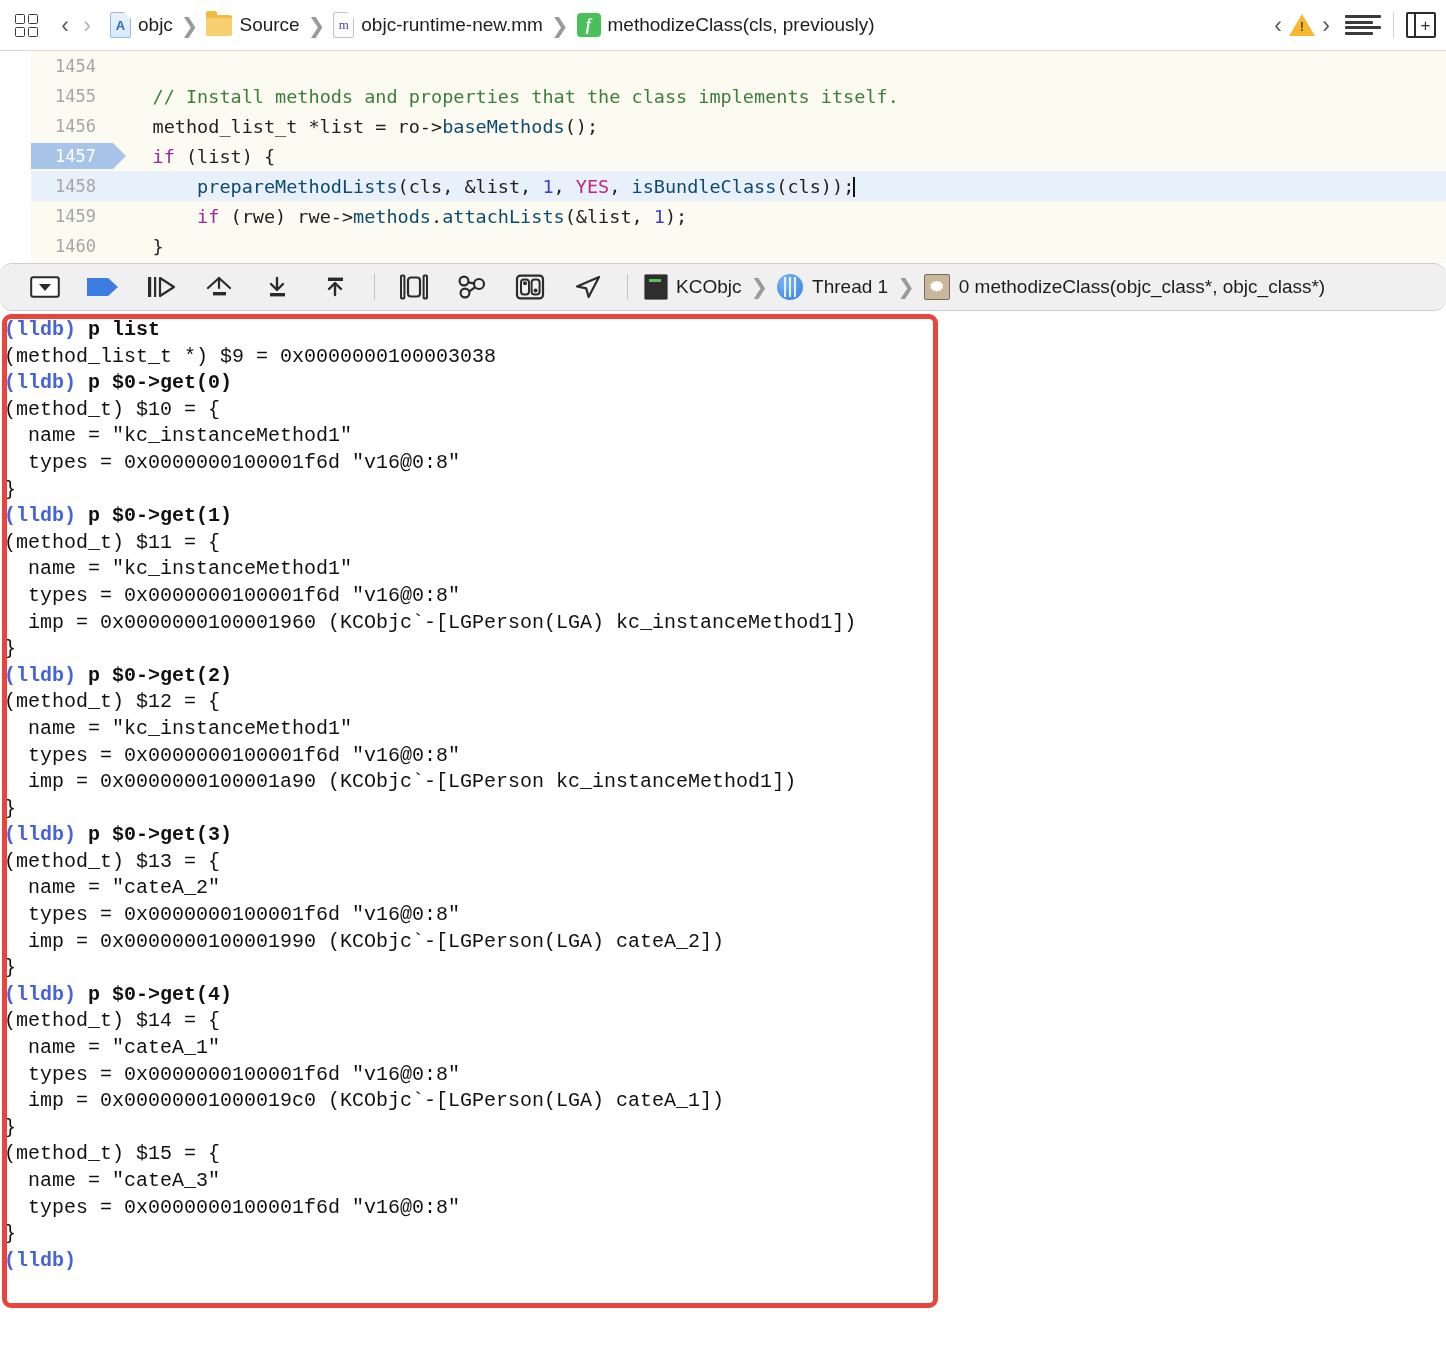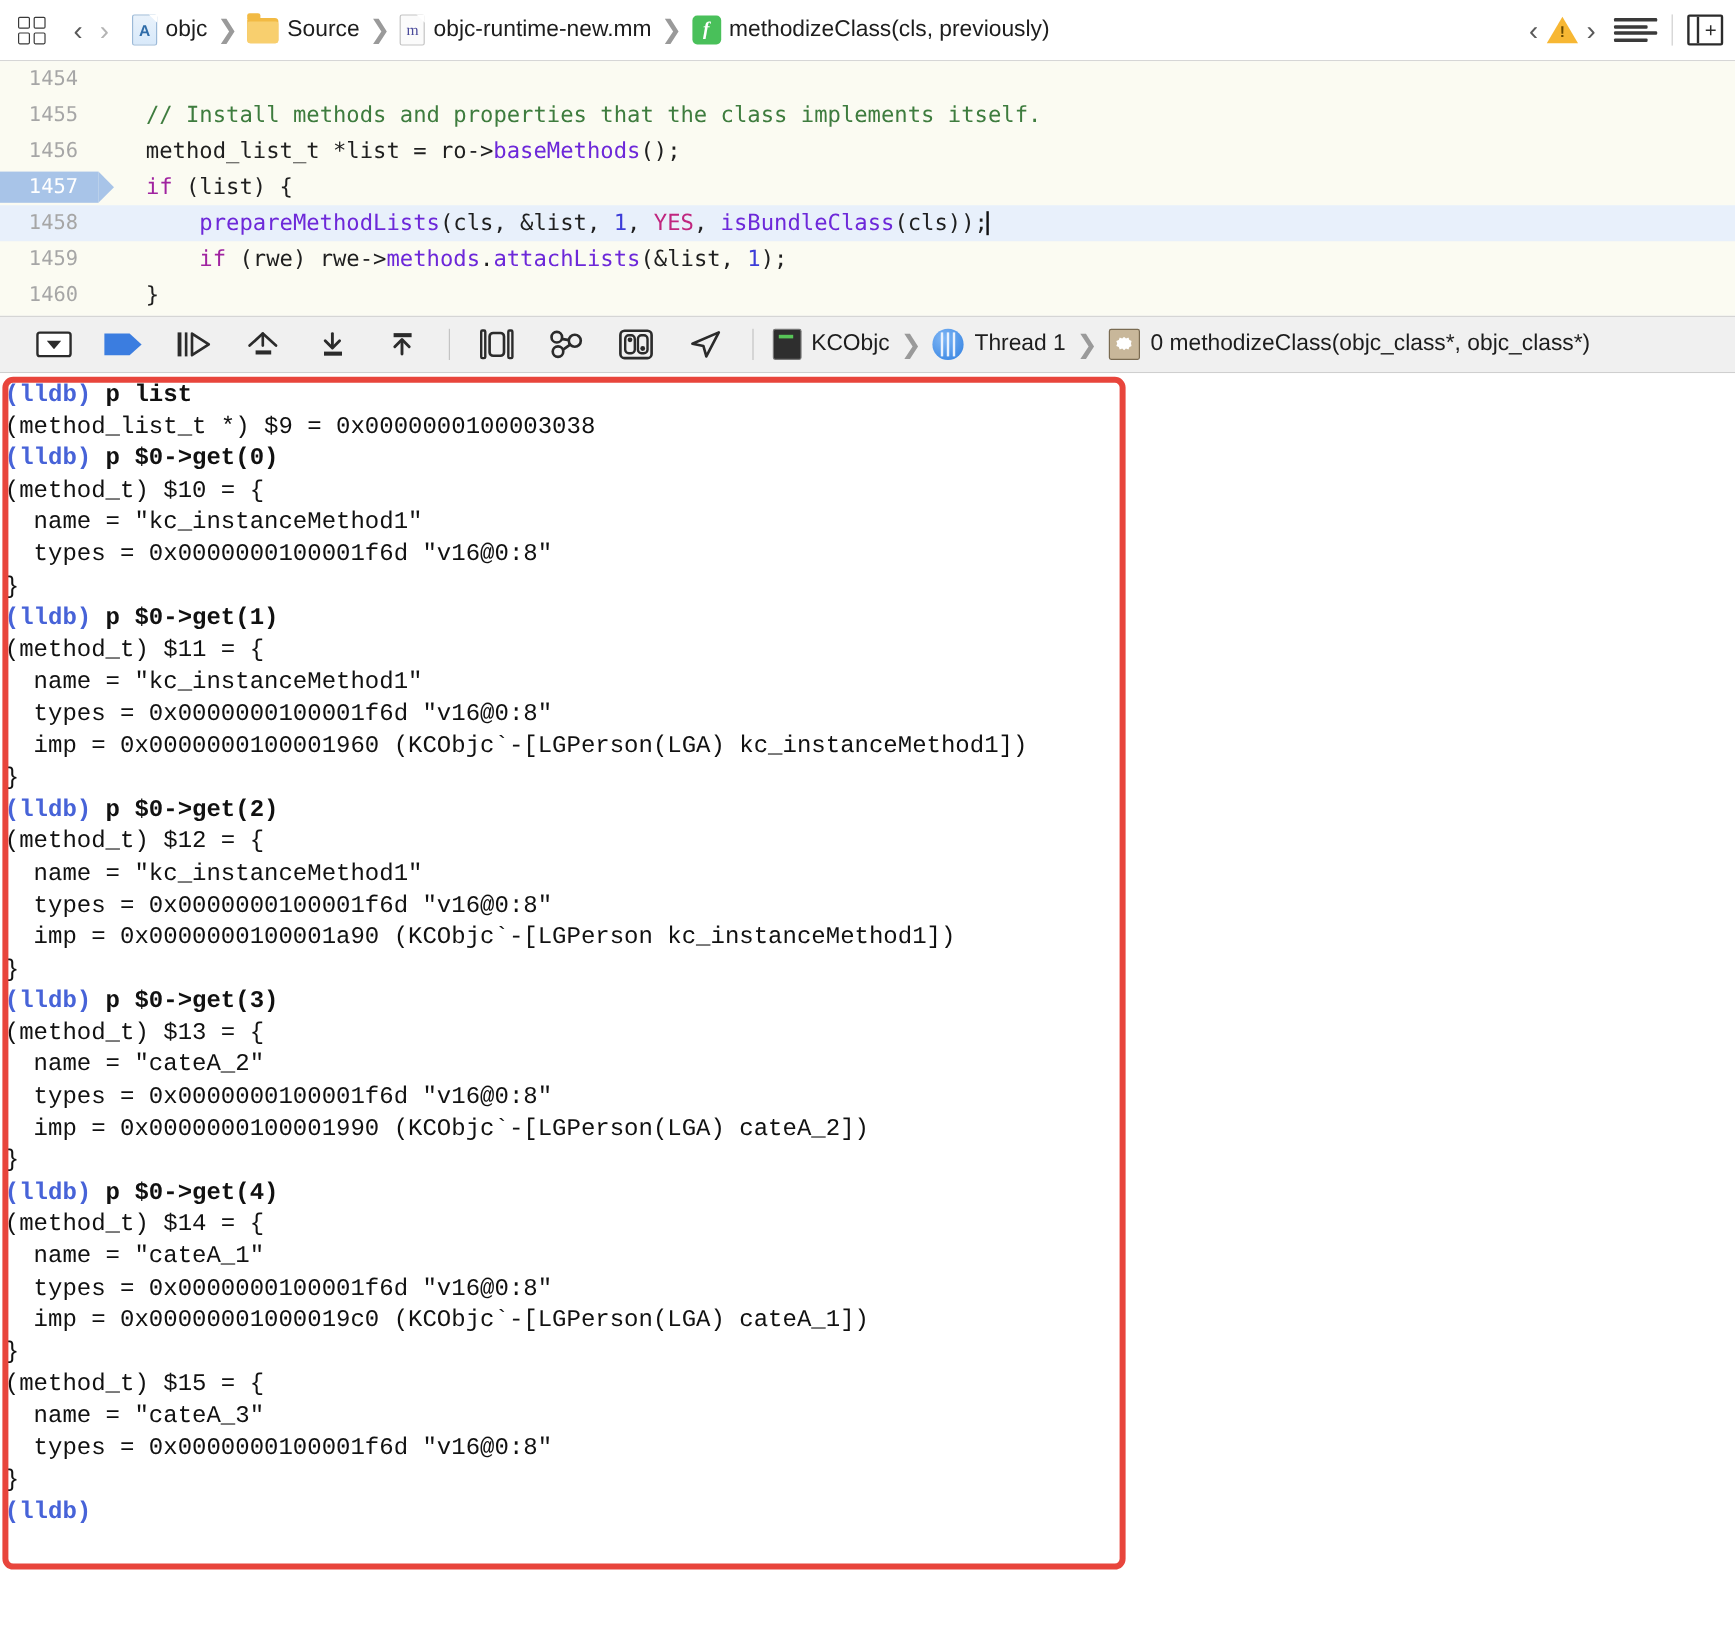--- a/index.html
+++ b/index.html
@@ -119,20 +119,21 @@
     display:flex; align-items:center; justify-content:center; font-size:17px; color:#2b2b2b; line-height:1;}
 
   
   #editor {
     position: relative;
     height: 212px;
     background: #fbfbf2;
     overflow: hidden;
     font-family: "DejaVu Sans Mono", monospace;
     font-size: 18.5px;
+    margin-left: 31px;
   }
   .codeline {
     position: relative; height: 30px; display: flex; align-items: center;
   }
   .codeline.hl { background: #e8f0fb; }
   .gutter {
     width: 77px; flex: 0 0 auto; text-align: right; padding-right: 12px;
     color: #a6a6a6; font-size: 17px; font-family: "DejaVu Sans Mono", monospace;
     position: relative; z-index: 2;
   }
@@ -143,35 +144,36 @@
   }
   .pennant:after{
     content:""; position:absolute; left: 82px; top:0;
     border-width: 13px 0 13px 13px; border-style: solid;
     border-color: transparent transparent transparent #a8c4e8;
   }
   .code { white-space: pre; color: #1f1f1f; }
 
   .c-cmt { color: #3e7c3e; }
   .c-kw  { color: #a023a0; }
-  .c-fn  { color: #6d28d9; }
+  .c-fn  { color: #0c4a6e; }
   .c-num { color: #3c3cd8; }
   .c-mac { color: #c0267f; }
   .c-plain { color: #1f1f1f; }
   .caret {
     display:inline-block; width: 1.5px; height: 20px; background:#111;
     vertical-align: -4px; margin-left: -1px;
   }
 
   
   #debugbar {
     height: 48px; background: #f0f0f0;
     border-top: 1px solid #cfcfcf; border-bottom: 1px solid #cfcfcf;
     display: flex; align-items: center; padding: 0 10px 0 16px;
     gap: 0;
+    border-radius: 12px;
   }
   .dbtn {
     width: 58px; height: 36px; flex: 0 0 auto;
     display: flex; align-items: center; justify-content: center;
   }
   .dsep { width: 1px; height: 26px; background: #c4c4c4; margin: 0 10px; flex:0 0 auto;}
 
   .stackpath { display:flex; align-items:center; gap: 0; margin-left: 6px; min-width:0;}
   .stackpath .label { font-size: 19px; color: #1d1d1d; white-space: nowrap; }
   .sp-sep { color:#9a9a9a; font-size: 21px; padding: 0 9px; }

